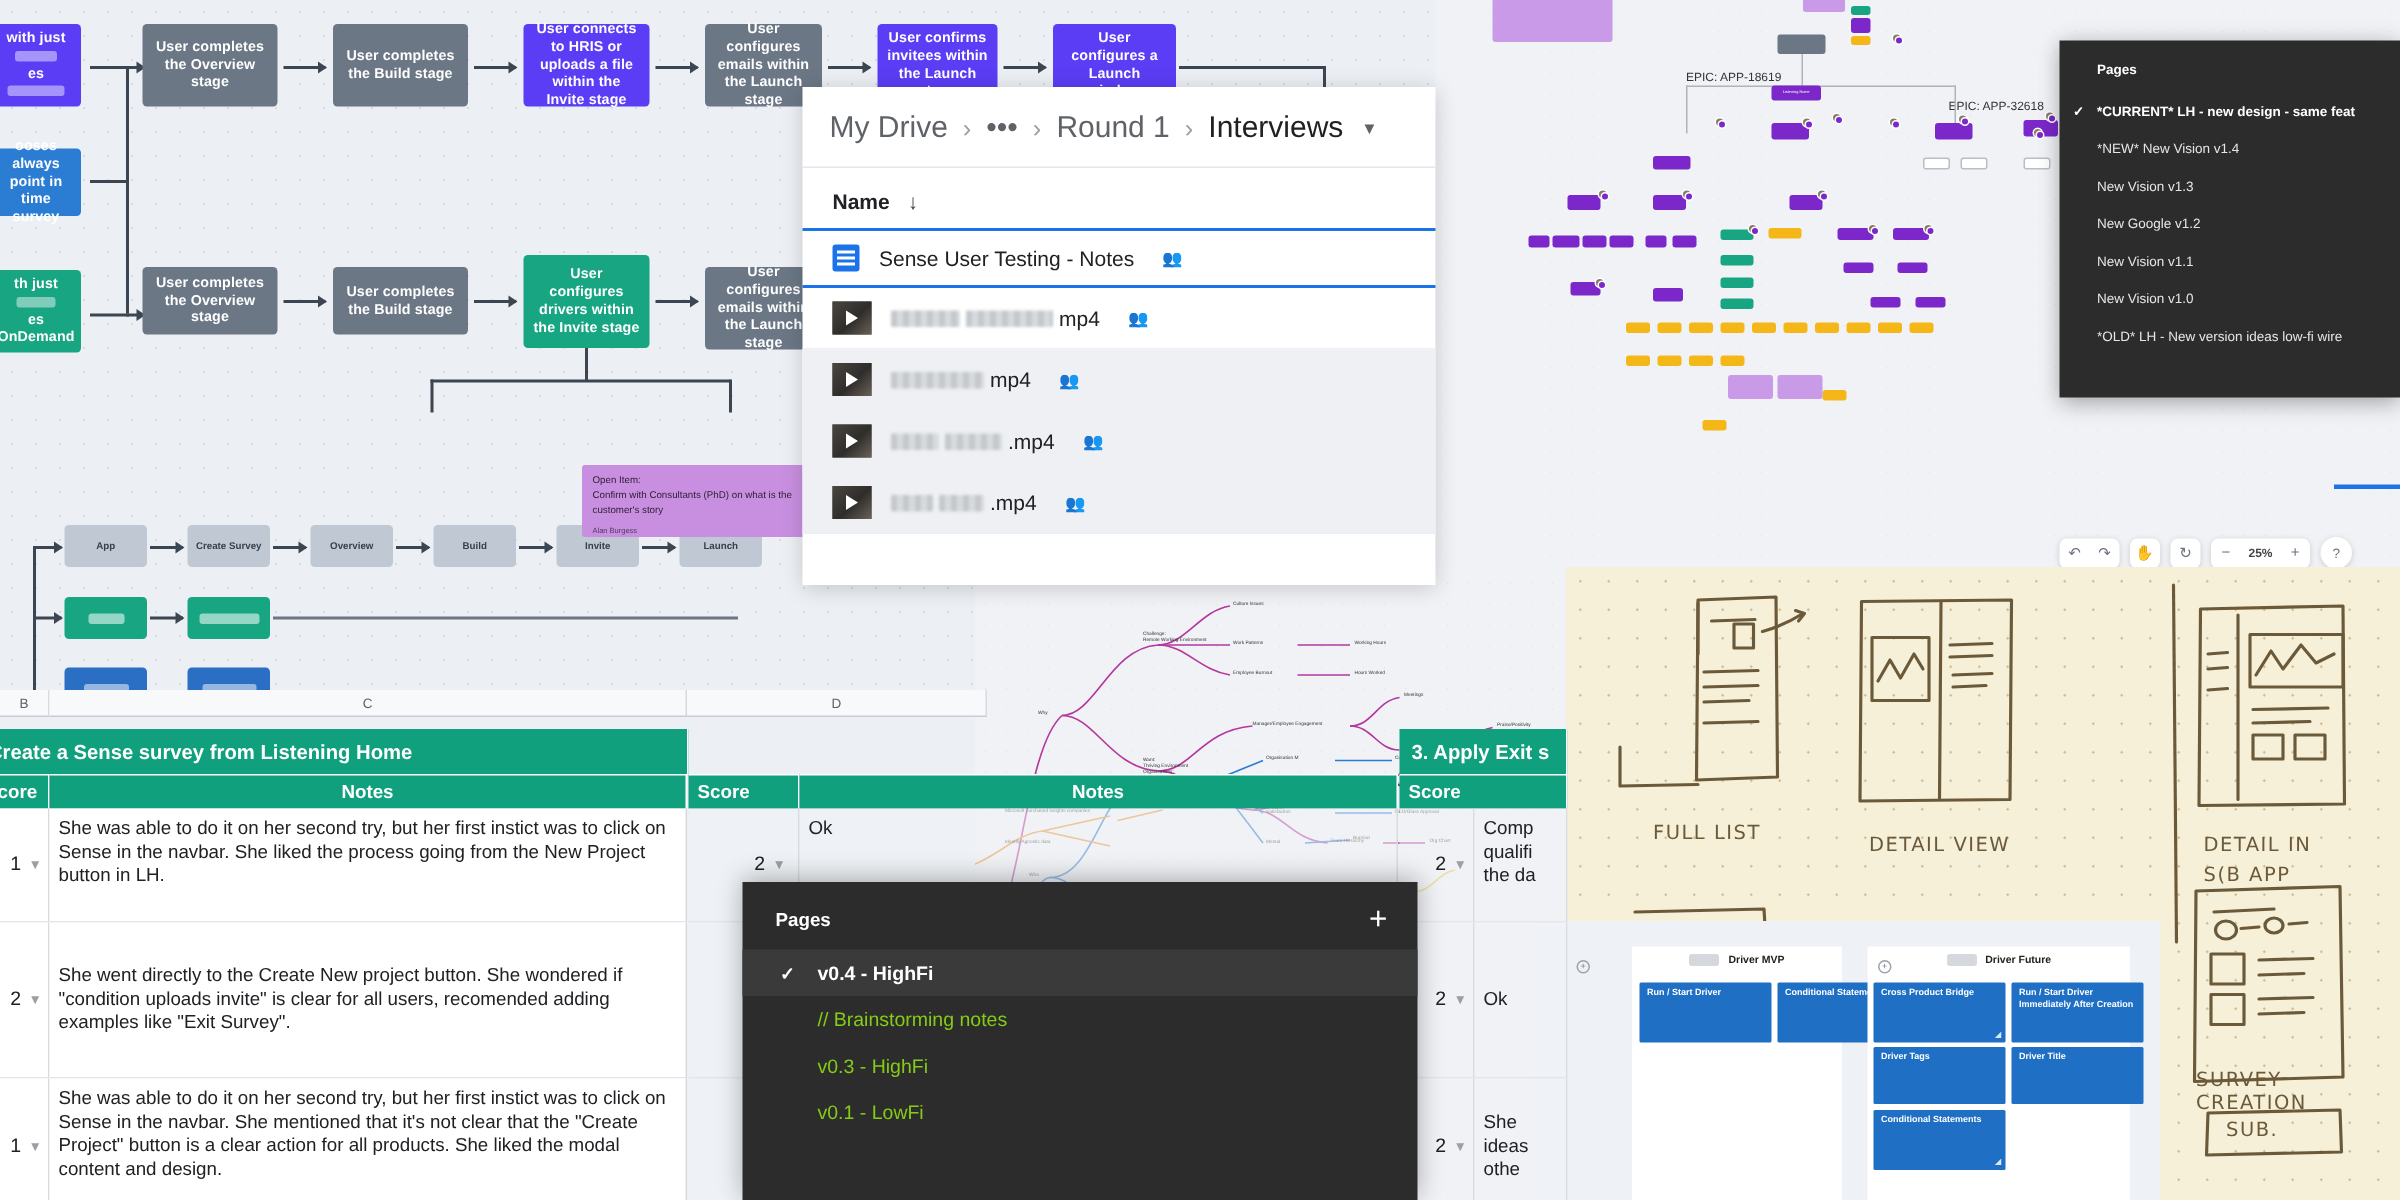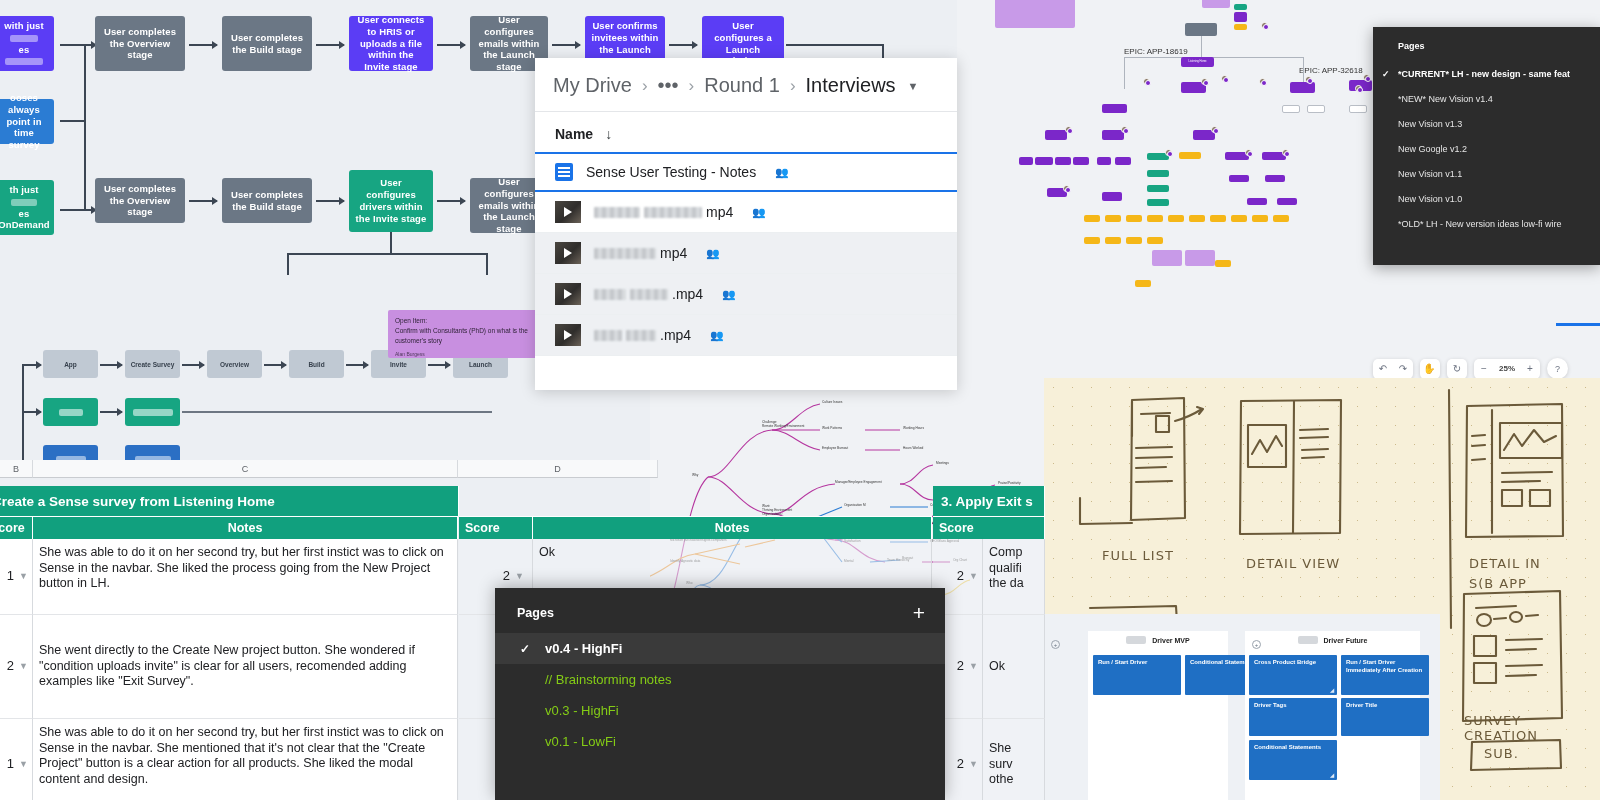--- a/index.html
+++ b/index.html
@@ -790,21 +790,21 @@
   </div>
   <div class="gcell num shade" style="left:459px;top:259px;width:74px;height:92px;justify-content:flex-end;padding-right:8px;align-items:center;">
     <span>2</span>
   </div>
   <div class="gcell shade" style="left:533px;top:259px;width:399px;height:92px;"></div>
   <div class="gcell num shade" style="left:933px;top:259px;width:50px;height:92px;justify-content:flex-end;padding-right:4px;align-items:center;">
     <span>2</span>
       <span class="dd">▼</span>
   </div>
   <div class="gcell shade" style="left:983px;top:259px;width:62px;height:92px;display:flex;align-items:center;">
-    <span>She surv othe</span>
+    <span>She ideas othe</span>
   </div>
 
 </div>
 
 <div class="layer" id="drive-panel">
   <div class="crumbs">
     <span>My Drive</span>
     <span class="chev">›</span>
     <span>•••</span>
     <span class="chev">›</span>

